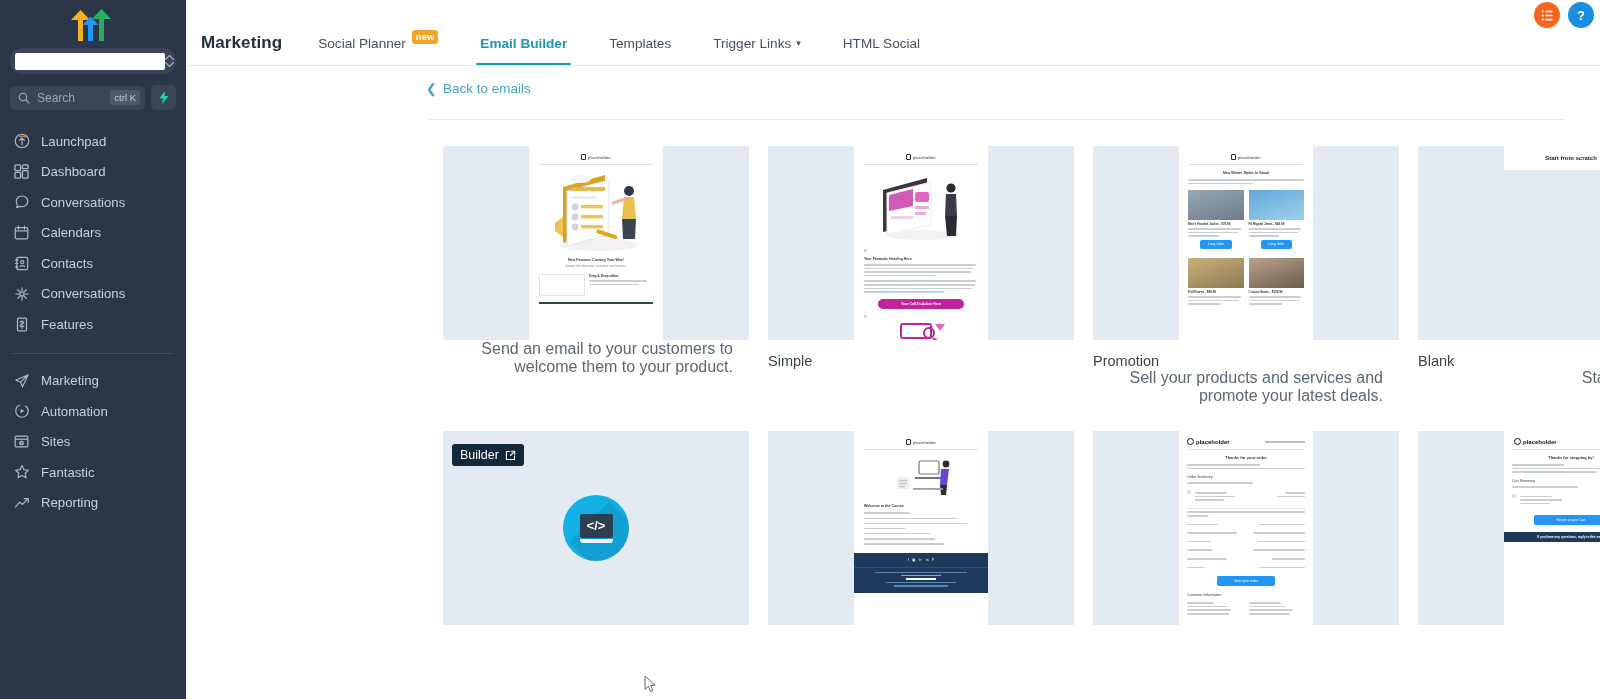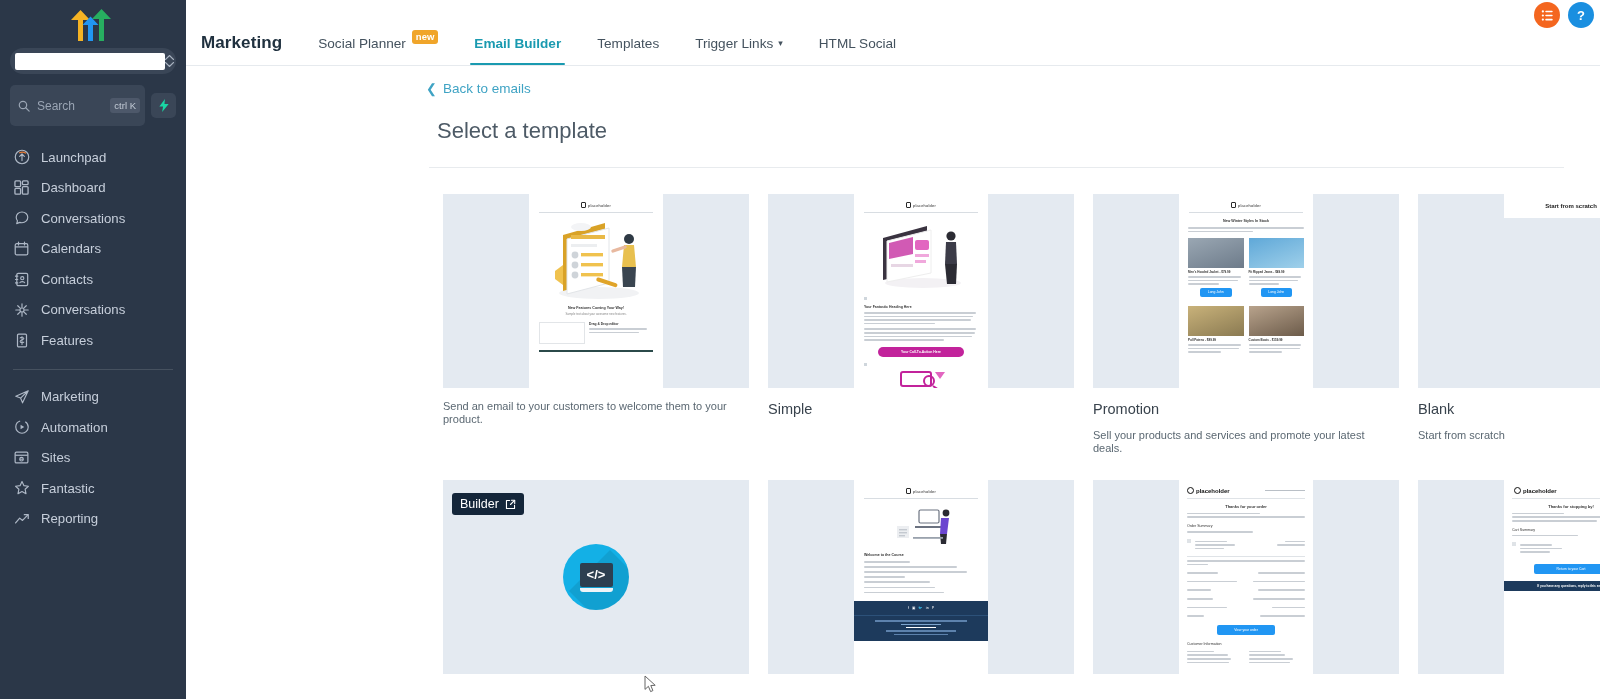--- a/index.html
+++ b/index.html
@@ -47,21 +47,21 @@
     width: 20px; display: flex; flex-direction: column;
     align-items: center; justify-content: center; gap: 2px;
     color: #aab4c2;
   }
 
   .search-row {
     margin: 11px 10px 0 10px;
     display: flex; align-items: center; gap: 6px;
   }
   .search-box {
-    flex: 1 1 auto; height: 41px;
+    flex: 1 1 auto; height: 24px;
     background: #3a4657;
     border-radius: 5px;
     display: flex; align-items: center;
     padding: 0 5px 0 8px; gap: 7px;
   }
   .search-icon { color: #9aa5b4; display: flex; }
   .search-text {
     flex: 1 1 auto;
     font-size: 12px; color: #9aa5b4;
   }
@@ -118,21 +118,21 @@
     padding-left: 15px;
     background: #fff;
   }
   .app-title {
     font-size: 17px; color: #20313f;
     font-weight: bold;
     padding-bottom: 12px;
     margin-right: 24px;
     letter-spacing: .1px;
   }
-  .tabs { display: flex; align-items: flex-end; gap: 12px; }
+  .tabs { display: flex; align-items: flex-end; gap: 18px; }
   .tab {
     position: relative;
     font-size: 13.6px;
     color: #44525e;
     padding: 0 12px 14px 12px;
     cursor: pointer;
     display: flex; align-items: center; gap: 5px;
     white-space: nowrap;
   }
   .tab.active { color: #1a9ab0; font-weight: bold; }
@@ -203,24 +203,24 @@
     background: #e4eaf1;
     position: relative;
     overflow: hidden;
     display: flex; justify-content: center;
   }
   .card-name {
     font-size: 14.5px; color: #39434d;
     margin-top: 13px;
   }
   .card-desc {
-    font-size: 11px; color: #5b6872;
-    margin-top: 12px;
+    font-size: 16px; color: #5b6872;
     line-height: 1.14;
     max-width: 290px;
+    text-align: right;
   }
 
   
   .preview-chip {
     position: absolute;
     top: 13px; left: 9px;
     background: #14263a;
     color: #ffffff;
     font-size: 12.5px;
     border-radius: 3px;
@@ -511,21 +511,20 @@
       </div>
     </div>
 
     <div class="content">
 
       <div class="back-link">
         <span class="back-chev">❮</span>
         <span>Back to emails</span>
       </div>
 
-      <h1 class="page-title">Select a template</h1>
       <div class="title-rule"></div>
 
       <div class="grid">
 
         <div class="card">
           <div class="thumb">
             <div class="thumb-page">
               <div class="ph-logo">
                 <span class="ph-dot"></span>
                   <span class="ph-word">placeholder</span>

